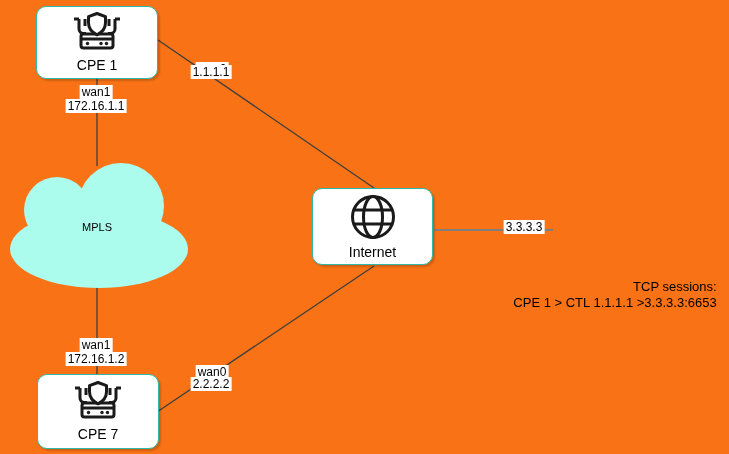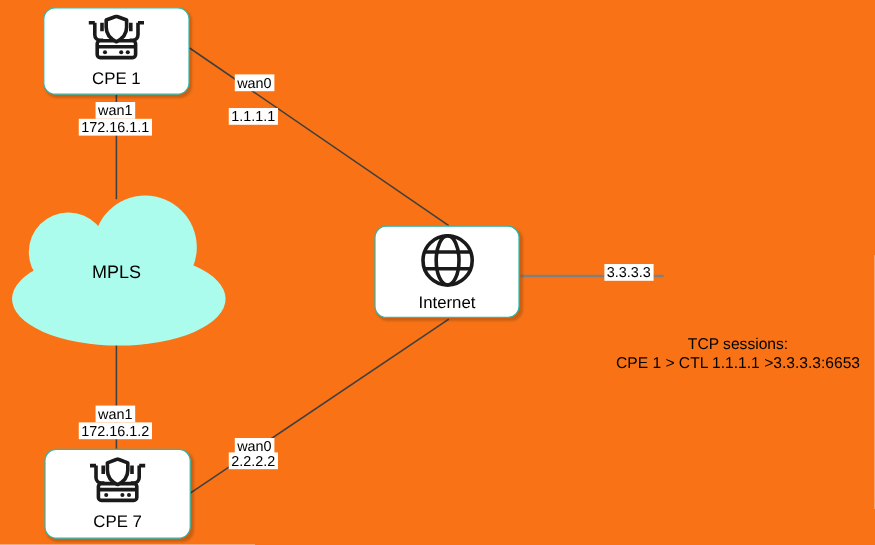--- a/index.html
+++ b/index.html
@@ -59,28 +59,28 @@
     font-size: 12px;
     line-height: 14px;
     white-space: nowrap;
     padding: 0 2px;
     text-align: right;
   }
   .cloud-label {
     position: absolute;
     z-index: 3;
     transform: translate(-50%, -50%);
-    font-size: 15px;
+    font-size: 11px;
     white-space: nowrap;
   }
   .tcp-block {
     position: absolute;
     z-index: 3;
     transform: translateX(-50%);
-    text-align: center;
+    text-align: right;
     font-size: 13px;
     line-height: 16px;
     white-space: nowrap;
   }
 </style>
 </head>
 <body>
 
 <div class="canvas">
 
@@ -145,21 +145,21 @@
     <span class="node-label">Internet</span>
   </div>
 
 
   <div class="cloud-label" style="left:97px; top:227px">MPLS</div>
 
   <div class="elabel" style="left:96px; top:92px">wan1</div>
   <div class="elabel" style="left:96px; top:106px">172.16.1.1</div>
 
   <div class="elabel" style="left:212px; top:69px">wan0</div>
-  <div class="elabel" style="left:211px; top:97px">1.1.1.1</div>
+  <div class="elabel" style="left:211px; top:72px">1.1.1.1</div>
 
   <div class="elabel" style="left:96px; top:345px">wan1</div>
   <div class="elabel" style="left:96px; top:359px">172.16.1.2</div>
 
   <div class="elabel" style="left:212px; top:372px">wan0</div>
   <div class="elabel" style="left:211px; top:384px">2.2.2.2</div>
 
   <div class="elabel" style="left:524px; top:227px">3.3.3.3</div>
 
   <div class="tcp-block" style="left:615px; top:279px">

